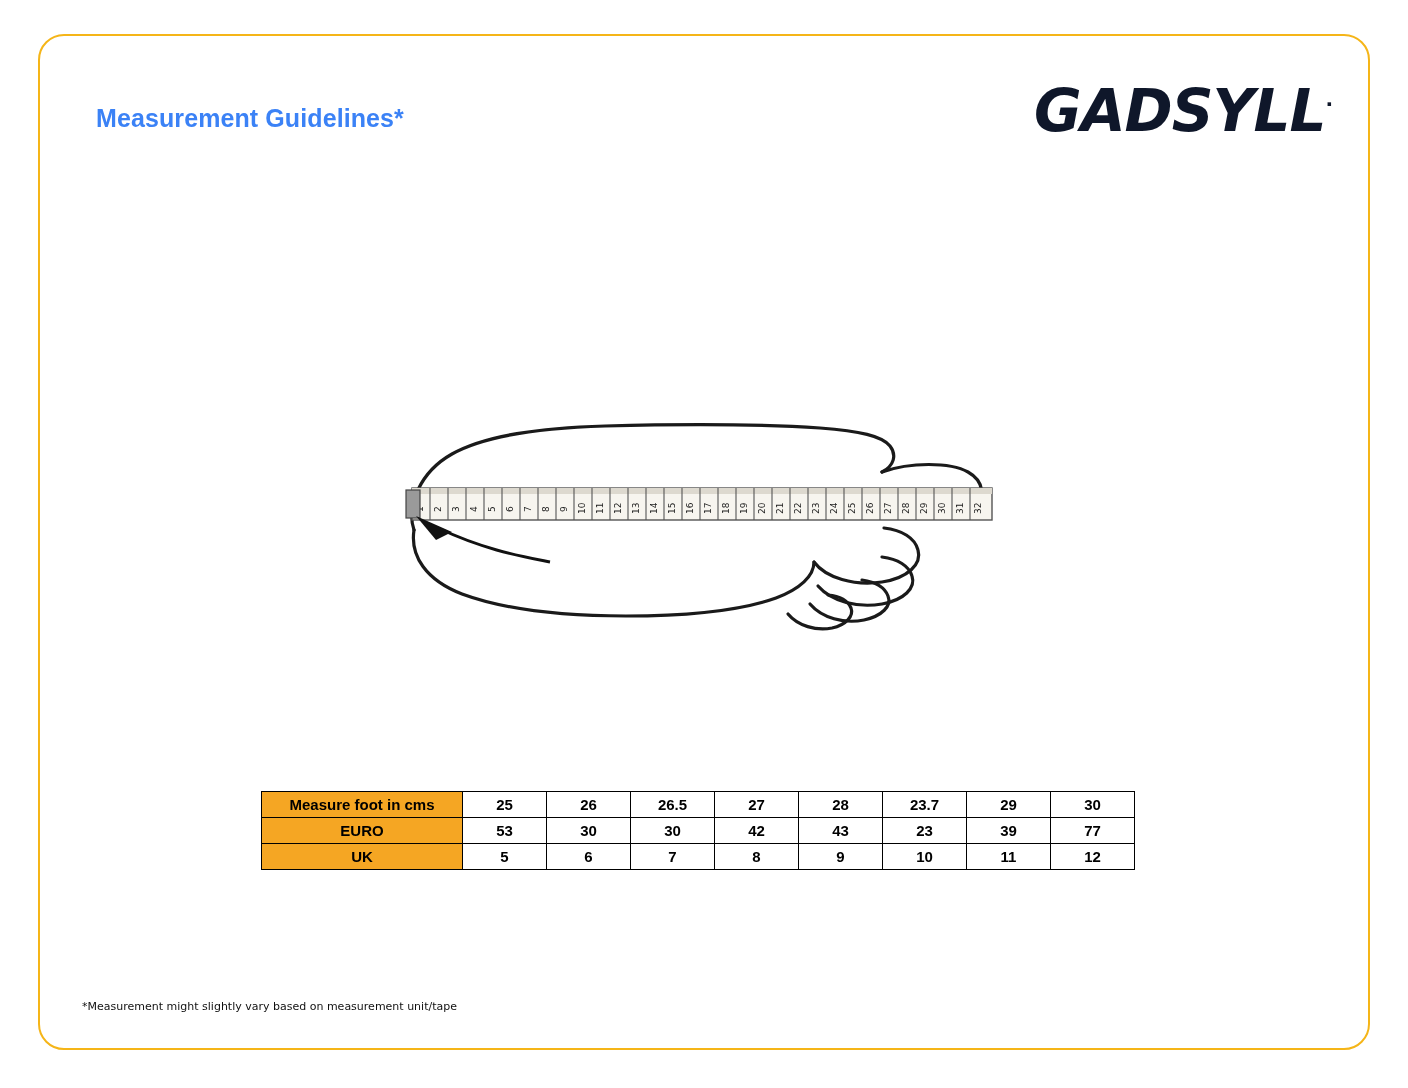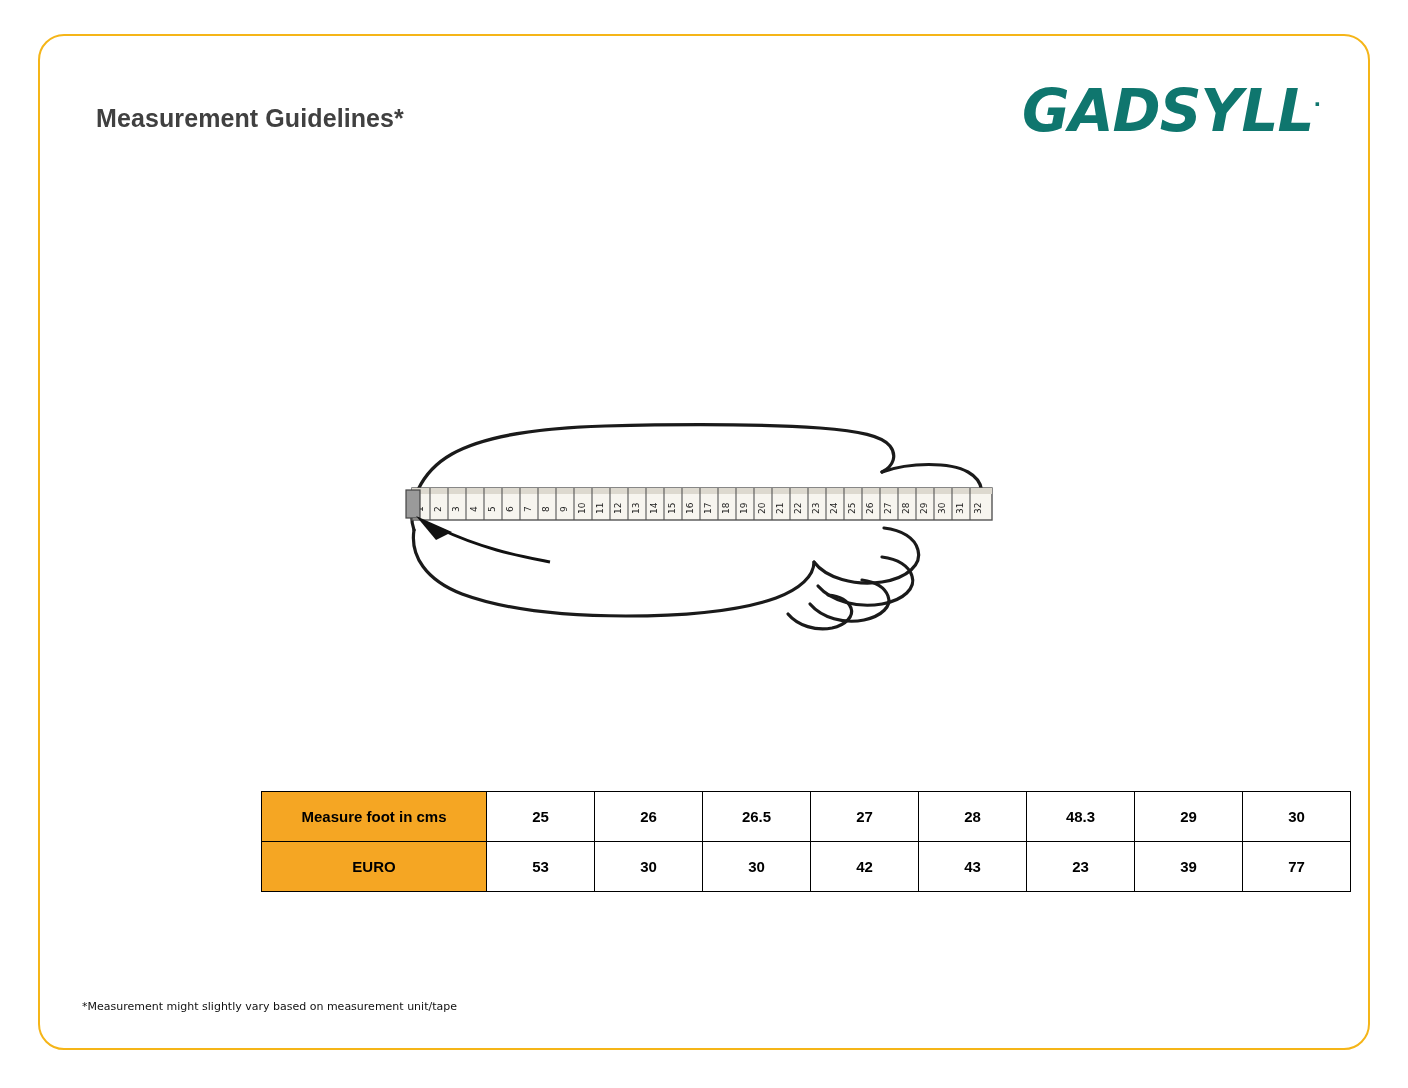--- a/index.html
+++ b/index.html
@@ -24,32 +24,32 @@
     border-radius: 26px;
     box-sizing: border-box;
     background: #ffffff;
   }
   .page-title {
     position: absolute;
     left: 96px;
     top: 104px;
     font-size: 25px;
     font-weight: bold;
-    color: #404040;
+    color: #3b82f6;
     letter-spacing: 0.1px;
   }
   .brand-logo {
     position: absolute;
-    right: 88px;
+    right: 76px;
     top: 82px;
     font-family: "DejaVu Sans", sans-serif;
     font-size: 58px;
     font-weight: bold;
     font-style: italic;
-    color: #0f766e;
+    color: #0f172a;
     letter-spacing: -1px;
     line-height: 1;
   }
   .brand-logo .tm {
     font-size: 20px;
     vertical-align: super;
     font-style: normal;
   }
 
   
@@ -71,21 +71,21 @@
     top: 791px;
     border-collapse: collapse;
     font-size: 15px;
   }
   .size-table td, .size-table th {
     border: 1.5px solid #000000;
     height: 25px;
     text-align: center;
     font-weight: bold;
     color: #000000;
-    padding: 12px;
+    padding: 0;
   }
   .size-table .rowhead {
     background: #f5a623;
     width: 200px;
     font-size: 15px;
   }
   .size-table .val {
     width: 83px;
     background: #ffffff;
   }
@@ -206,31 +206,42 @@
 
 <table class="size-table">
   <tbody>
     <tr>
       <td class="rowhead">Measure foot in cms</td>
       <td class="val">25</td>
       <td class="val">26</td>
       <td class="val">26.5</td>
       <td class="val">27</td>
       <td class="val">28</td>
-      <td class="val">48.3</td>
+      <td class="val">23.7</td>
       <td class="val">29</td>
       <td class="val">30</td>
     </tr>
     <tr>
       <td class="rowhead">EURO</td>
       <td class="val">53</td>
       <td class="val">30</td>
       <td class="val">30</td>
       <td class="val">42</td>
       <td class="val">43</td>
       <td class="val">23</td>
       <td class="val">39</td>
       <td class="val">77</td>
     </tr>
+    <tr>
+      <td class="rowhead">UK</td>
+      <td class="val">5</td>
+      <td class="val">6</td>
+      <td class="val">7</td>
+      <td class="val">8</td>
+      <td class="val">9</td>
+      <td class="val">10</td>
+      <td class="val">11</td>
+      <td class="val">12</td>
+    </tr>
   </tbody>
 </table>
 
 <div class="footnote">*Measurement might slightly vary based on measurement unit/tape</div>
 
 </body></html>

